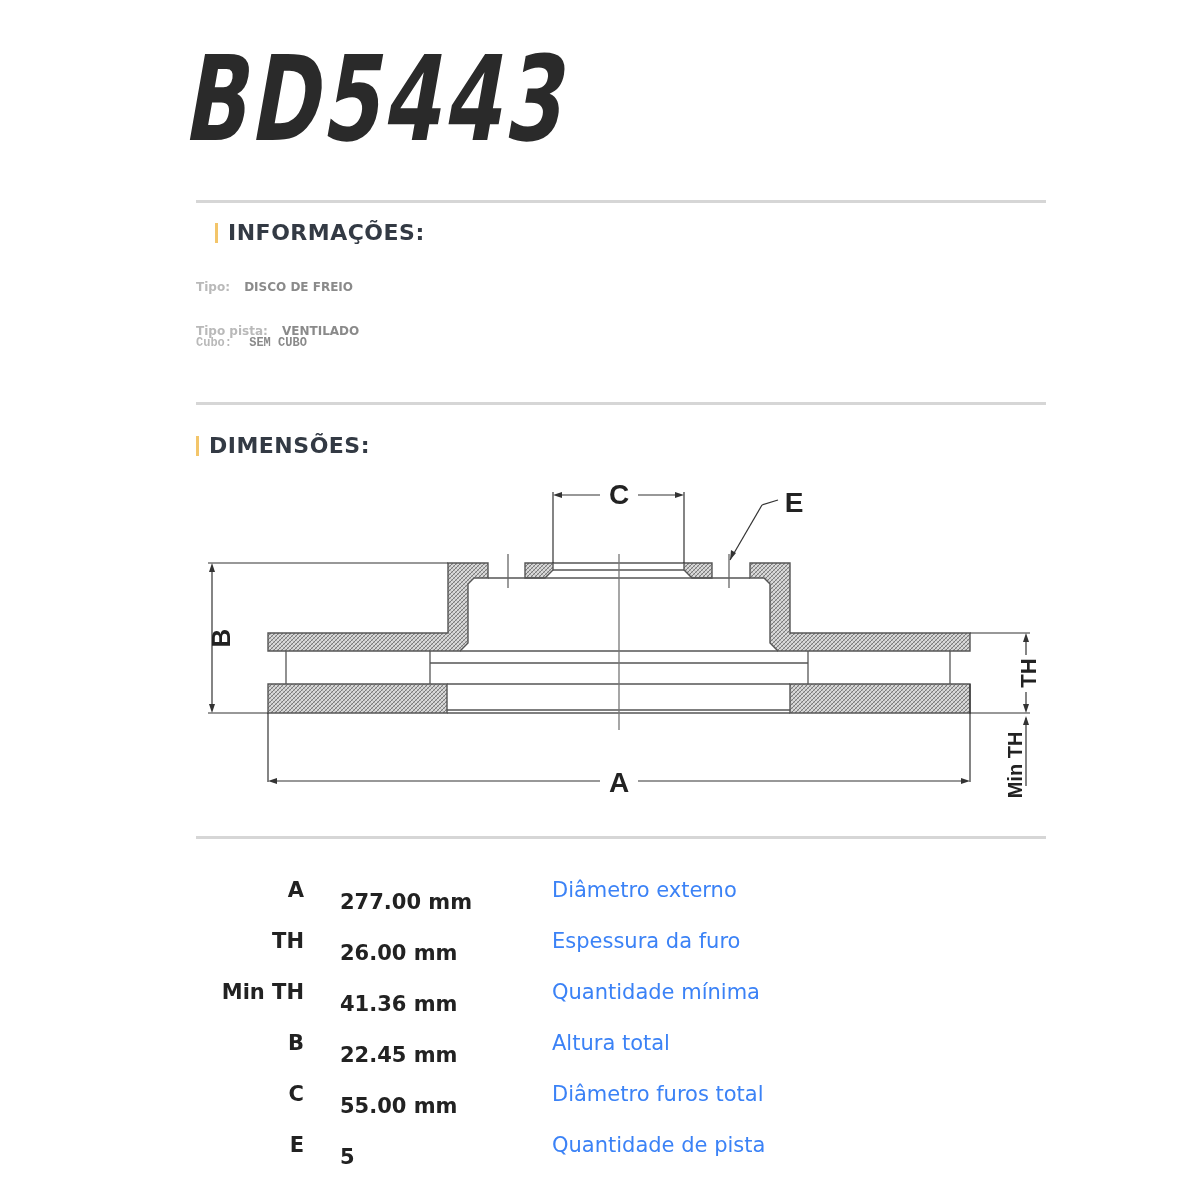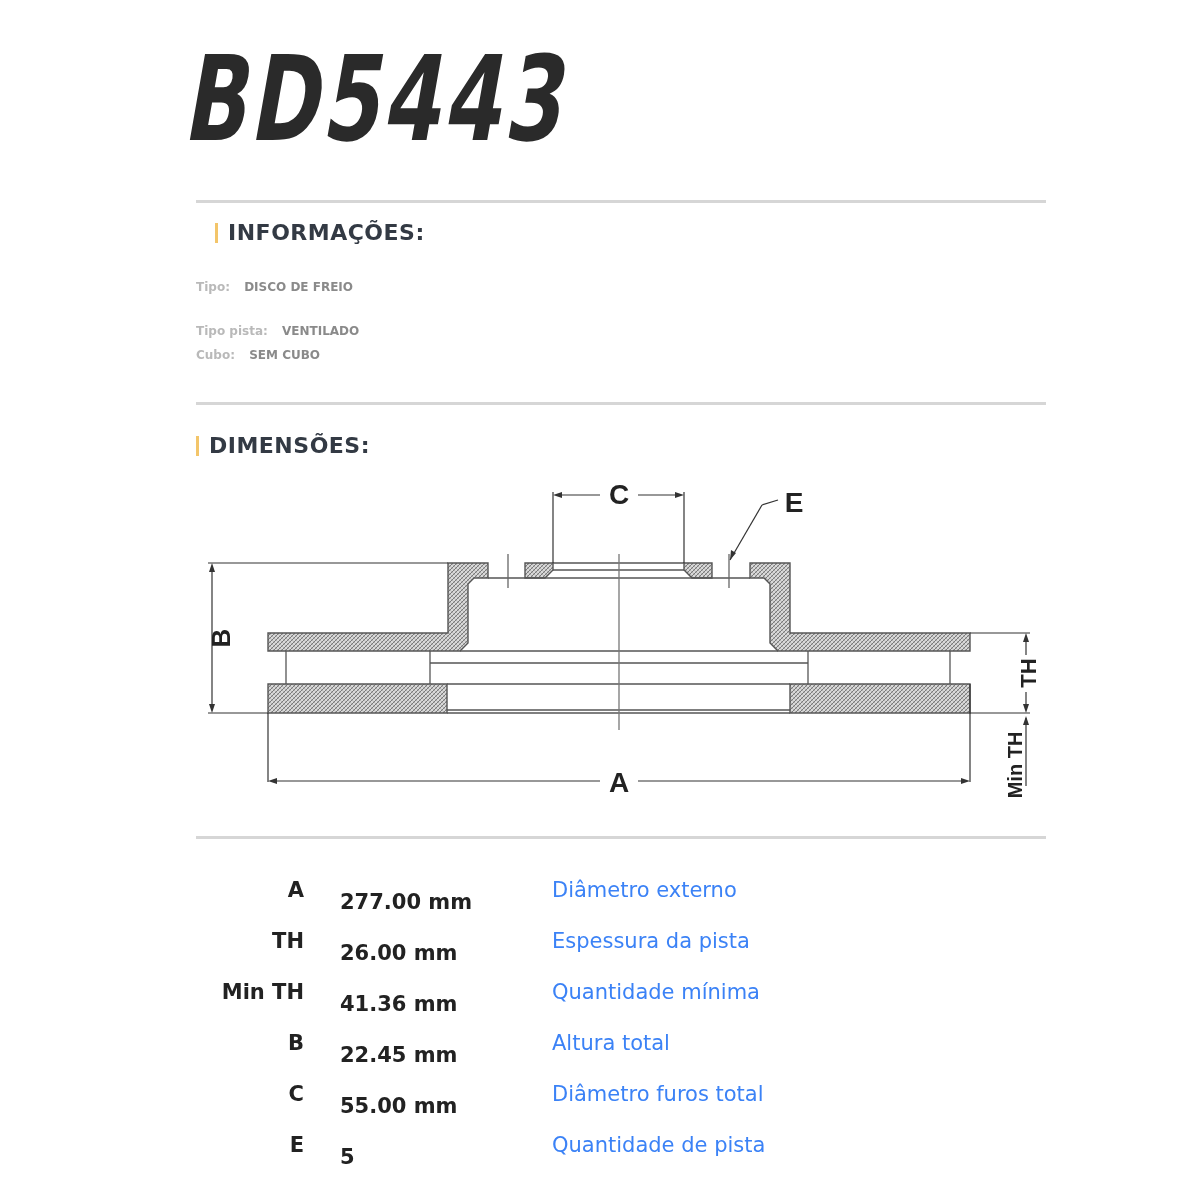--- a/index.html
+++ b/index.html
@@ -40,21 +40,21 @@
 </div>
 
 <div class="info-row" style="top:280px;">
   <span class="lbl">Tipo:</span>
   <span class="val">DISCO DE FREIO</span>
 </div>
 <div class="info-row" style="top:324px;">
   <span class="lbl">Tipo pista:</span>
   <span class="val">VENTILADO</span>
 </div>
-<div class="info-row" style="top:348px;">
+<div class="info-row" style="top:336px;font-family:Liberation Mono, monospace;">
   <span class="lbl">Cubo:</span>
   <span class="val">SEM CUBO</span>
 </div>
 
 <div class="divider" style="top:402px;"></div>
 
 <div class="section-head" style="top:433px;align-items:center;">
   <span class="bar"></span>
   <span>DIMENSÕES:</span>
 </div>
@@ -153,21 +153,21 @@
 <div class="divider" style="top:836px;"></div>
 
 <div class="spec-row" style="top:878px;">
   <span class="k">A</span>
   <span class="v">277.00 mm</span>
   <span class="d">Diâmetro externo</span>
 </div>
 <div class="spec-row" style="top:929px;">
   <span class="k">TH</span>
   <span class="v">26.00 mm</span>
-  <span class="d">Espessura da pista</span>
+  <span class="d">Espessura da furo</span>
 </div>
 <div class="spec-row" style="top:980px;">
   <span class="k">Min TH</span>
   <span class="v">41.36 mm</span>
   <span class="d">Quantidade mínima</span>
 </div>
 <div class="spec-row" style="top:1031px;">
   <span class="k">B</span>
   <span class="v">22.45 mm</span>
   <span class="d">Altura total</span>

